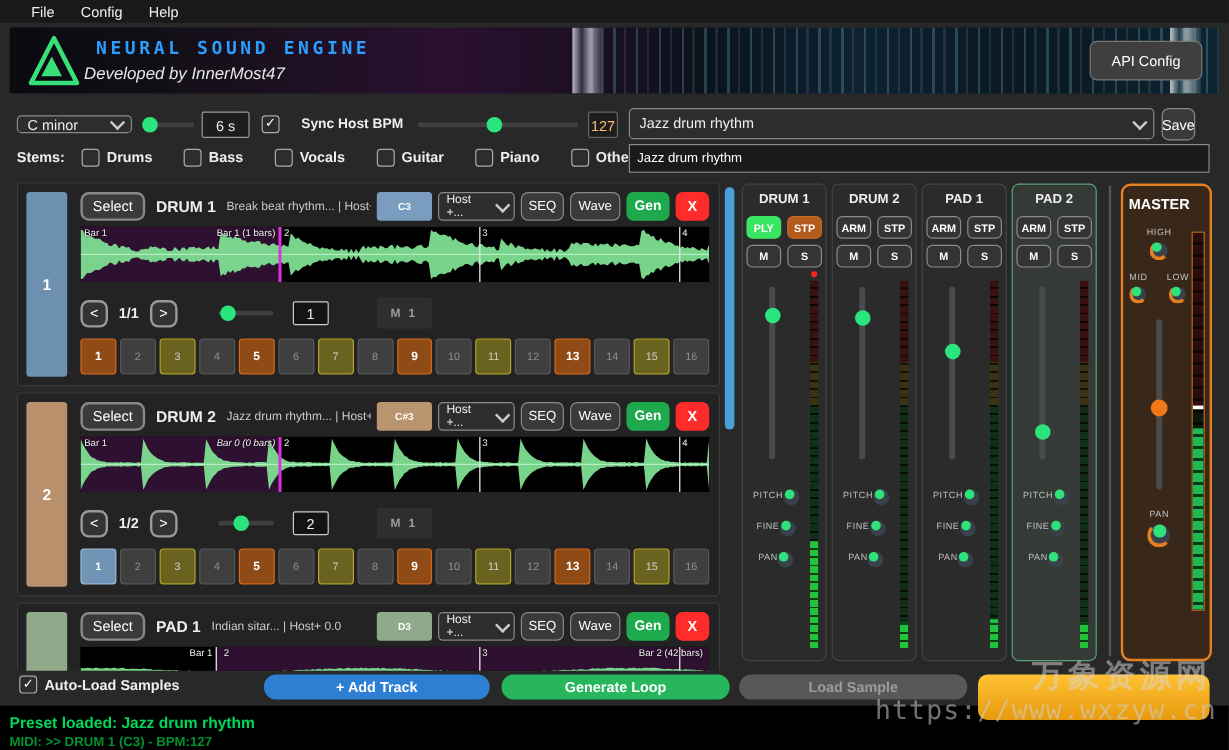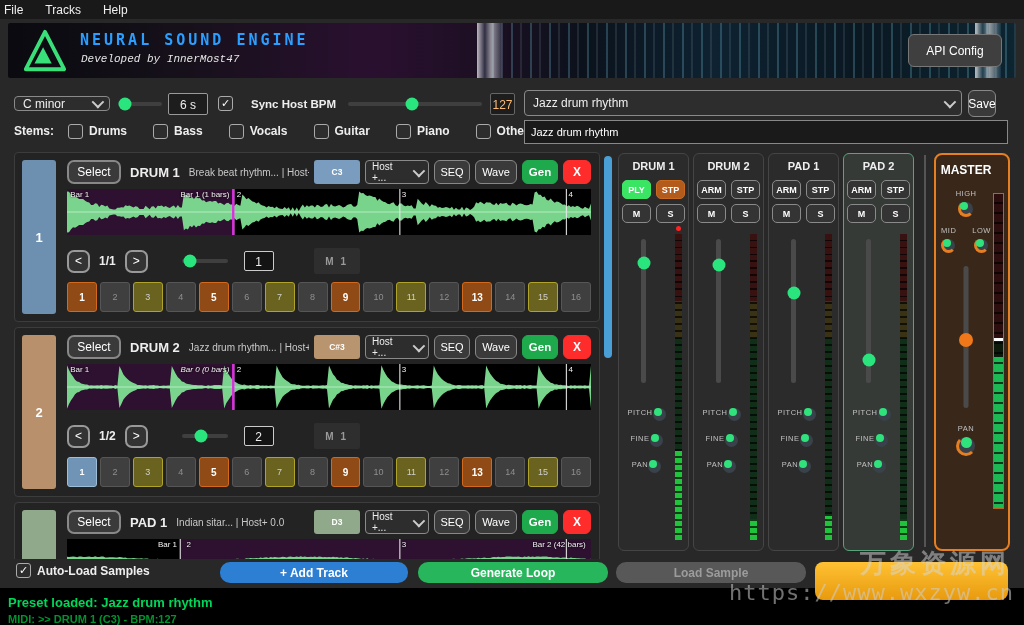--- a/index.html
+++ b/index.html
@@ -1,29 +1,29 @@
 <!DOCTYPE html>
 <html><head>
 <meta charset="utf-8">
 <style>
   html,body{margin:0;padding:0}
   body{width:1024px;height:625px;position:relative;overflow:hidden;background:#282828;
        font-family:"Liberation Sans",sans-serif;color:#eee;font-size:12px}
   
-  .menubar{position:absolute;left:0;top:0;right:0;height:19px;background:#191919;display:flex;align-items:center;padding-left:4px}
+  .menubar{position:absolute;left:0;top:0;right:0;height:19px;background:#191919;display:flex;align-items:center;padding-left:26px}
   .menu-item{margin-right:22px;font-size:12px;color:#f0f0f0;cursor:default}
   
   .banner{position:absolute;left:8px;top:23px;width:1008px;height:55px;border-radius:2px;overflow:hidden;
     background:linear-gradient(90deg,#0a0a10 0%,#151019 16%,#2a1030 36%,#1d0f23 47%,#0b121c 57%,#0e2231 70%,#0a1822 84%,#0d2531 100%)}
   .streaks{position:absolute;left:48%;right:0;top:0;bottom:0;
     background:repeating-linear-gradient(90deg,rgba(140,230,255,.22) 0 2px,rgba(10,25,40,0) 2px 9px,rgba(210,245,255,.10) 9px 11px,rgba(0,0,0,0) 11px 19px)}
   .tower{position:absolute;top:0;bottom:0;width:26px;background:linear-gradient(90deg,rgba(255,255,255,.7),rgba(160,220,255,.15) 30%,rgba(255,255,255,.55) 55%,rgba(120,200,255,.1))}
   .logo{position:absolute;left:14px;top:5px;width:46px;height:46px}
   .b-title{position:absolute;left:72px;top:8px;font-family:"DejaVu Sans Mono",monospace;font-weight:bold;font-size:15px;letter-spacing:3px;color:#2b9fff}
-  .b-sub{position:absolute;left:73px;top:30px;font-family:Liberation Mono, monospace;font-style:italic;font-size:11px;color:#e6e6e6}
+  .b-sub{position:absolute;left:62px;top:30px;font-family:Liberation Sans, sans-serif;font-style:italic;font-size:14px;color:#e6e6e6}
   .api-btn{position:absolute;right:14px;top:11px;width:92px;height:31px;background:#3f3f3f;border:1px solid #777;border-radius:6px;
     display:flex;align-items:center;justify-content:center;font-size:12px;color:#fff}
   
   .sel{display:flex;align-items:center;justify-content:space-between;background:#2d2d2d;border:1px solid #8a8a8a;border-radius:4px;padding:0 8px;box-sizing:border-box}
   .chev{width:7px;height:7px;border-right:2px solid #ccc;border-bottom:2px solid #ccc;transform:rotate(45deg) translateY(-2px);flex:0 0 auto;margin-left:6px}
   .slider{position:relative;height:4px;background:#3f3f3f;border-radius:2px}
   .thumb{position:absolute;top:50%;width:13px;height:13px;background:#2ae57e;border-radius:50%;transform:translate(-50%,-50%)}
   .vbox{background:#1d1d1d;border:1px solid #9a9a9a;border-radius:2px;height:22px;line-height:22px;text-align:center;font-size:12px;box-sizing:border-box}
   .chk{width:15px;height:15px;border:1px solid #aaa;border-radius:3px;background:#2d2d2d;display:inline-flex;align-items:center;justify-content:center;box-sizing:border-box;flex:0 0 auto}
   .chk.on::after{content:'\2713';font-size:11px;color:#fff;line-height:1}
@@ -132,21 +132,21 @@
   .st1{position:absolute;left:8px;top:7px;font-size:13px;color:#00d659}
   .st2{position:absolute;left:8px;top:25px;font-size:11px;color:#00922f}
   .wm1{position:absolute;right:14px;top:546px;font-size:26px;color:rgba(215,215,215,.5);font-weight:bold;letter-spacing:4px;z-index:9}
   .wm2{position:absolute;right:10px;top:580px;font-size:22px;color:rgba(205,205,205,.55);font-family:"DejaVu Sans Mono",monospace;letter-spacing:1px;z-index:9}
 </style>
 </head>
 <body>
 
 <div class="menubar">
     <span class="menu-item">File</span>
-    <span class="menu-item">Tracks</span>
+    <span class="menu-item">Config</span>
     <span class="menu-item">Help</span>
   </div>
 
 <div class="banner">
   <div class="streaks"></div>
   <div class="tower" style="left:46.5%"></div>
   <div class="tower" style="right:1.5%"></div>
   <svg class="logo" viewBox="0 0 48 48">
     <path d="M24 4 L44 43 L4 43 Z" fill="none" stroke="#39e07a" stroke-width="4" stroke-linejoin="round"></path>
     <path d="M22 20 L31 37 L13 37 Z" fill="#39e07a"></path>

